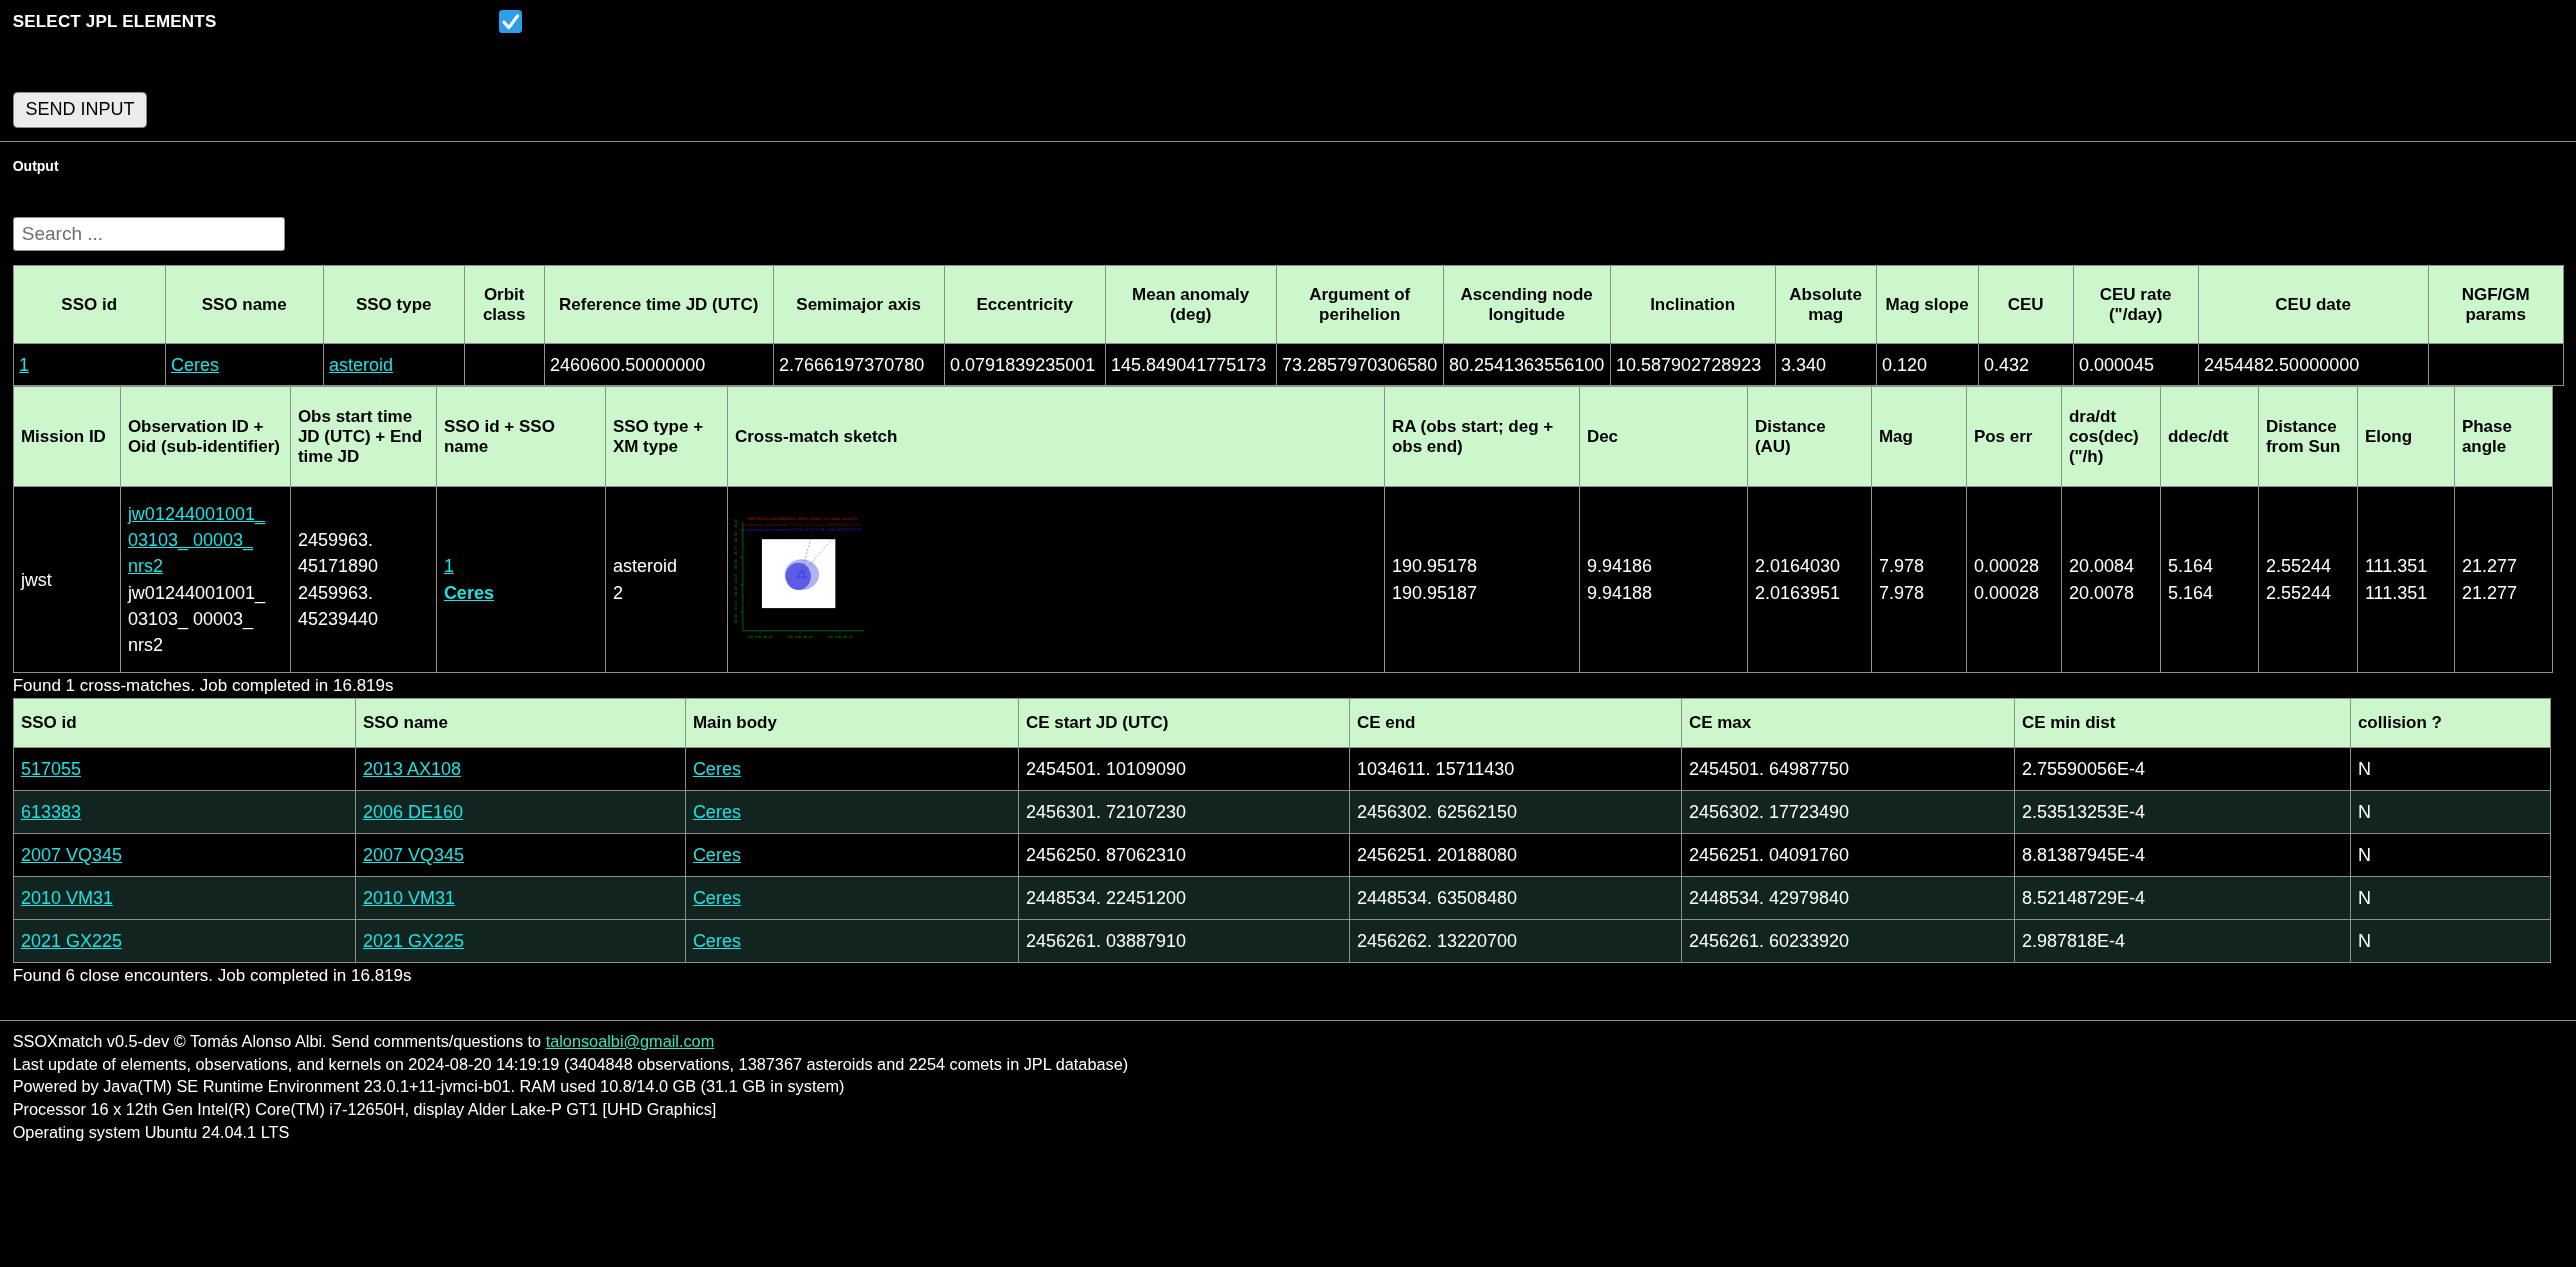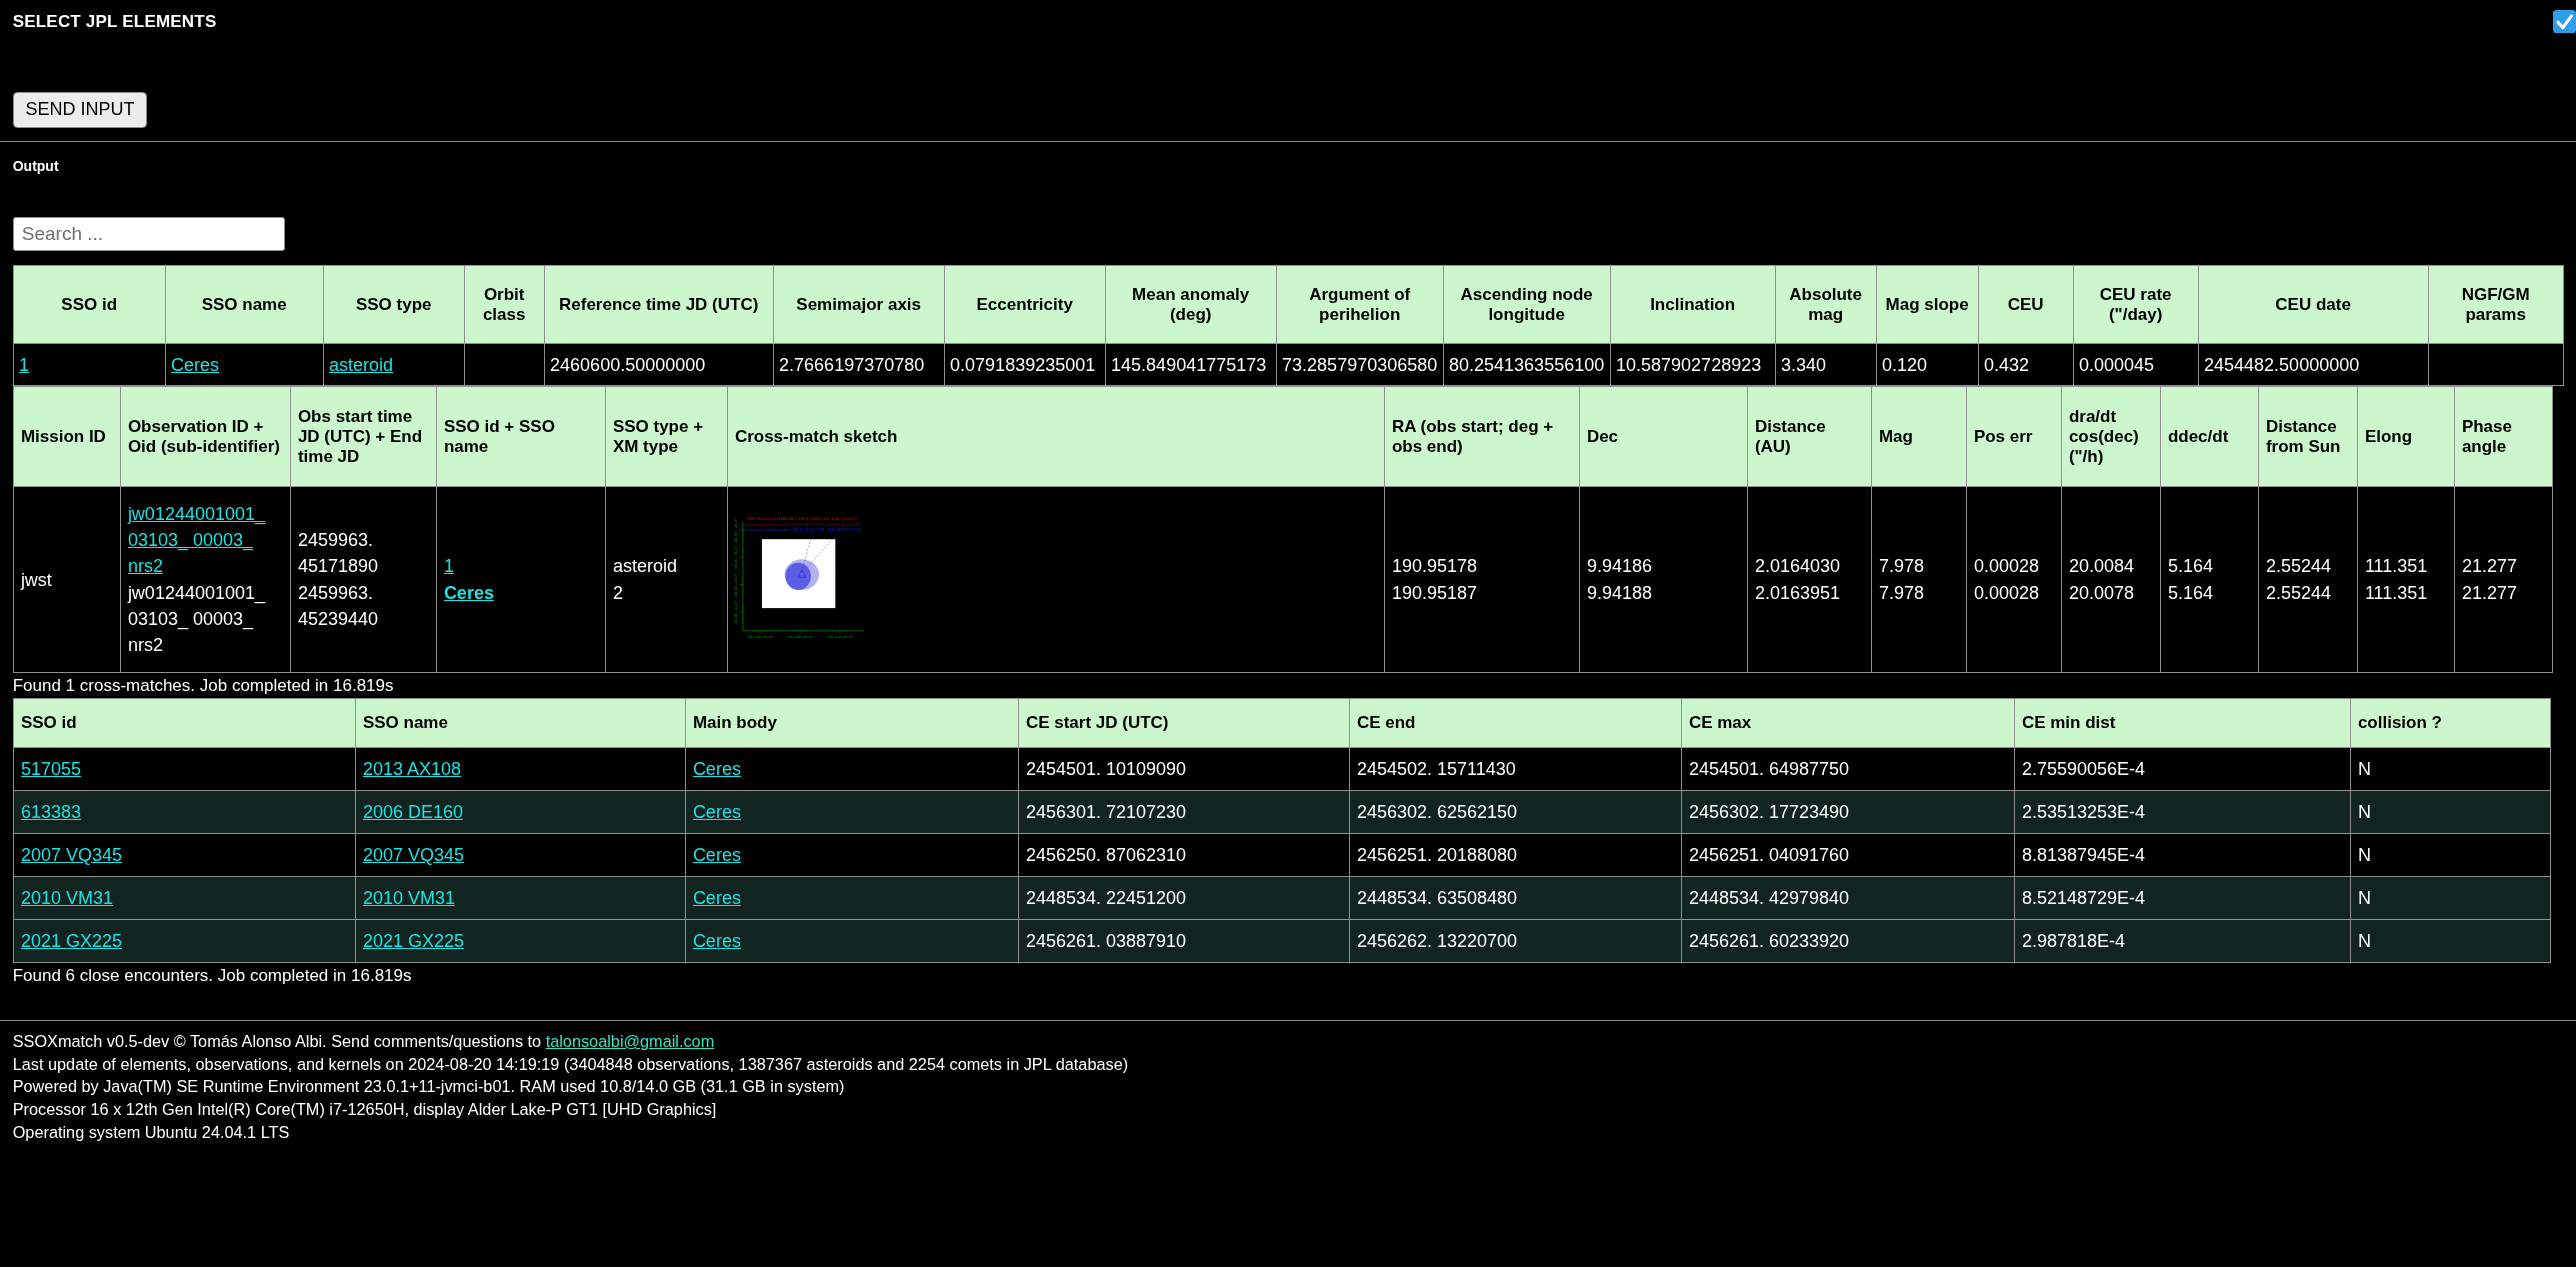--- a/index.html
+++ b/index.html
@@ -13,21 +13,21 @@
     --alt-row:#122420;
     --accent:#2f9de8;
   }
   *{box-sizing:border-box}
   html,body{margin:0;padding:0;background:var(--bg);}
   body{font-family:"Liberation Sans","DejaVu Sans",sans-serif;color:var(--fg);}
   #page{width:2576px;height:1268px;overflow:hidden;background:var(--bg);position:relative;}
 
   
   #controls{margin:9px 0 0 12.7px;}
-  .ctrl-row{display:flex;align-items:center;height:25px;margin-bottom:20px;justify-content:space-between;}
+  .ctrl-row{display:flex;align-items:center;height:25px;margin-bottom:20px;}
   .ctrl-label{width:486px;font-size:17px;font-weight:bold;letter-spacing:0.2px;}
   .checkbox{width:23.5px;height:23.5px;border-radius:3.6px;display:inline-flex;align-items:center;justify-content:center;cursor:pointer;}
   .checkbox.checked{background:var(--accent);}
   .checkbox.unchecked{background:#fff;border:0.9px solid #9a9a9a;border-radius:2.7px;}
   .btn{display:inline-block;margin:38px 0 0 12.7px;font-family:inherit;font-size:18px;color:#000;
        background:#ececec;border:0.9px solid #8a8a8a;border-radius:4.5px;padding:6.3px 11.8px;cursor:pointer;}
   hr.rule{border:none;border-top:1.8px solid #8c8c8c;margin:13.6px 0 0 0;width:100%;}
   hr.rule-bottom{margin-top:34px;}
 
   #output-heading{margin:16.3px 0 0 12.7px;font-size:14px;font-weight:bold;}
@@ -327,21 +327,21 @@
           <th>CE min dist</th>
           <th>collision ?</th>
         </tr>
       </thead>
     <tbody>
         <tr>
           <td><a class="tlink">517055</a></td>
           <td><a class="tlink">2013 AX108</a></td>
           <td><a class="tlink">Ceres</a></td>
           <td>2454501. 10109090</td>
-          <td>2454502. 15711430</td>
+          <td>1034611. 15711430</td>
           <td>2454501. 64987750</td>
           <td>2.75590056E-4</td>
           <td>N</td>
         </tr>
         <tr class="alt">
           <td><a class="tlink">613383</a></td>
           <td><a class="tlink">2006 DE160</a></td>
           <td><a class="tlink">Ceres</a></td>
           <td>2456301. 72107230</td>
           <td>2456302. 62562150</td>

